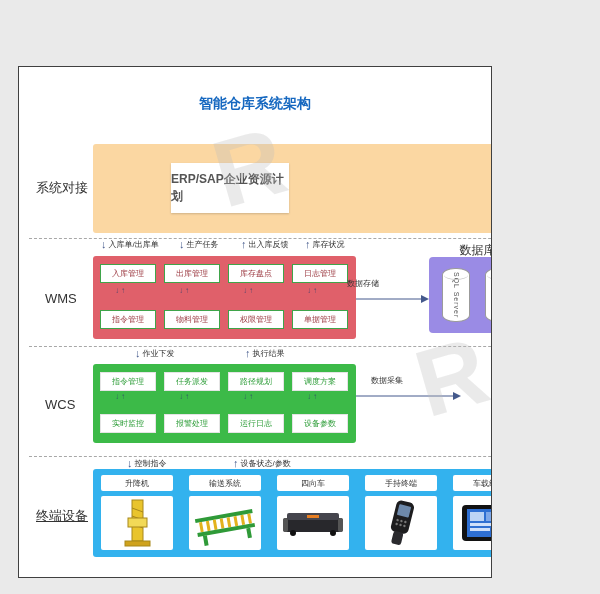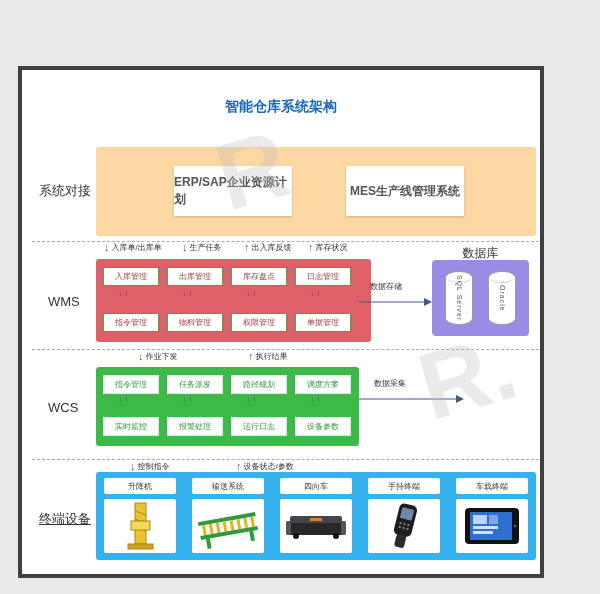--- a/index.html
+++ b/index.html
@@ -6,34 +6,34 @@
   .screen {
     position:relative; width:600px; height:594px; background:#eaeaea;
     font-family:"Liberation Sans", sans-serif; overflow:hidden;
   }
   
   .header { position:absolute; top:10px; left:12px; display:flex; align-items:center; gap:10px; }
   .header-icon svg { display:block; }
   .header-title { font-size:26px; font-weight:bold; color:#141414; letter-spacing:1px; }
 
   
-  .panel { position:absolute; left:18px; top:66px; width:526px; height:512px;
-    background:#ffffff; border:4px solid #404040; box-sizing:border-box; overflow:hidden; }
+  .panel { position:absolute; left:18px; top:66px; width:474px; height:512px;
+    background:#ffffff; border:1px solid #404040; box-sizing:border-box; overflow:hidden; }
   .diagram-title { position:absolute; top:28px; left:0; width:100%; text-align:center;
     color:#1668c0; font-weight:bold; font-size:14px; }
 
   .layer-label { position:absolute; font-size:13px; color:#333; }
   #lbl-integration { left:17px; top:112px; }
   #lbl-wms { left:26px; top:224px; }
   #lbl-wcs { left:26px; top:330px; }
   #lbl-devices { left:17px; top:440px;text-decoration:underline; }
 
   .band { position:absolute; border-radius:3px; }
   #band-integration { left:74px; top:77px; width:440px; height:89px; background:#fbd7a2; }
-  #band-wms { left:74px; top:189px; width:263px; height:83px; background:#e0606a;padding-left:12px; }
+  #band-wms { left:74px; top:189px; width:263px; height:83px; background:#e0606a; }
   #band-wcs { left:74px; top:297px; width:263px; height:79px; background:#3cba48; }
   #band-devices { left:74px; top:402px; width:440px; height:88px; background:#33b2ee; }
 
   .int-box { position:absolute; top:19px; width:118px; height:50px; background:#fff;
     box-shadow:0 1px 2px rgba(0,0,0,0.18); font-size:12px; color:#555;
     display:flex; align-items:center; justify-content:center;font-weight:bold; }
   #erp-box { left:78px; } #mes-box { left:250px; }
 
   .dash { position:absolute; left:10px; width:542px; border-top:1px dashed #a8a8a8; }
   #dash1 { top:171px; } #dash2 { top:279px; } #dash3 { top:389px; }
@@ -59,21 +59,21 @@
     border:1px solid #9b9b9b; border-radius:13px/7px;
     display:flex; align-items:center; justify-content:center; }
   .cyl::before { content:""; position:absolute; top:1px; left:1px; right:1px; height:9px;
     border-bottom:1px solid #c9c9c9; border-radius:50%; }
   .cyl span { writing-mode:vertical-rl; font-size:7px; color:#555; letter-spacing:1px; }
   #cyl1 { left:13px; } #cyl2 { left:56px; }
 
   .h-arrow { position:absolute; }
   .h-arrow-label { position:absolute; font-size:8px; color:#333; }
   #arrow-storage { left:337px; top:224px; }
-  #lbl-storage { left:348px; top:211px;font-family:Liberation Serif, serif; }
+  #lbl-storage { left:328px; top:211px;font-family:Liberation Serif, serif; }
   #arrow-collect { left:337px; top:321px; }
   #lbl-collect { left:352px; top:308px; }
 
   #monitor-box { position:absolute; left:442px; top:284px; width:67px; height:92px;
     background:#aef0a0; border-radius:3px; }
   .monitor-badge { position:absolute; left:7px; top:42px; width:53px; height:16px;
     background:#42b24c; color:#fff; font-size:8px; border-radius:2px;
     display:flex; align-items:center; justify-content:center; }
 
   .dev-label { position:absolute; top:6px; width:72px; height:16px; background:#fff;
@@ -102,21 +102,20 @@
     <div class="dash" id="dash2"></div>
     <div class="dash" id="dash3"></div>
 
     <div class="layer-label" id="lbl-integration">系统对接</div>
     <div class="layer-label" id="lbl-wms">WMS</div>
     <div class="layer-label" id="lbl-wcs">WCS</div>
     <div class="layer-label" id="lbl-devices">终端设备</div>
 
     <div class="band" id="band-integration">
       <div class="int-box" id="erp-box">ERP/SAP企业资源计划</div>
-      <div class="int-box" id="mes-box">MES生产线管理系统</div>
     </div>
 
     <div class="flow" style="left:82px;top:172px">
       <span class="arr">↓</span>
       <span>入库单/出库单</span>
     </div>
     <div class="flow" style="left:160px;top:172px">
       <span class="arr">↓</span>
       <span>生产任务</span>
     </div>

